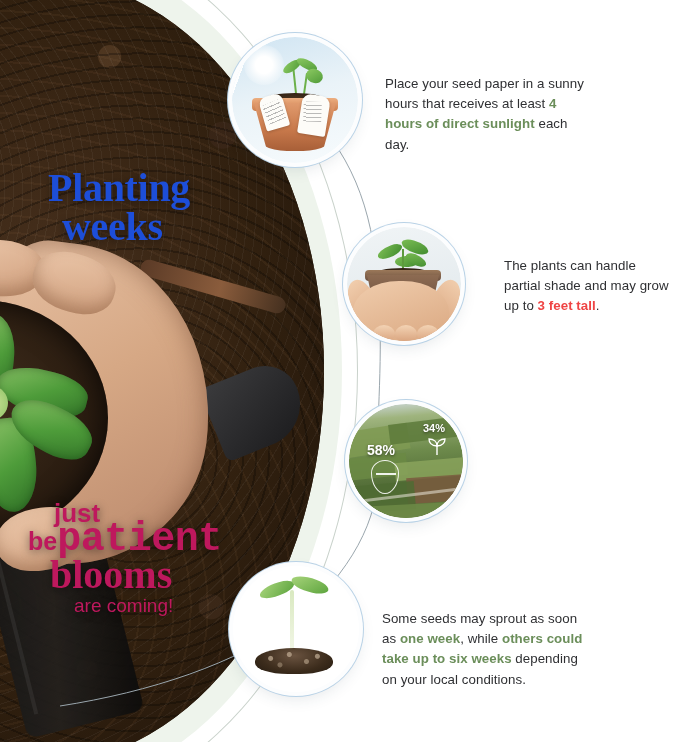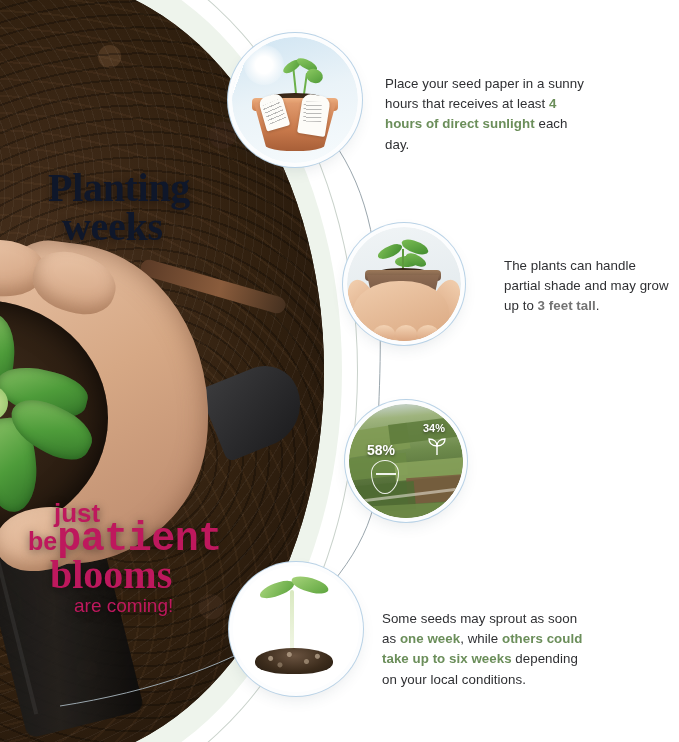--- a/index.html
+++ b/index.html
@@ -150,21 +150,21 @@
   .leaf-core{
     position:absolute;left:214px;top:408px;width:34px;height:34px;border-radius:50%;
     background:radial-gradient(circle,#cfe39a,#8cc163);
   }
 
   
   .hero-title{
     position:absolute;
     left:48px; top:168px;
     font-family:"Liberation Serif", serif;
-    color:#0f172a;
+    color:#1d4ed8;
     font-size:40px;
     line-height:.98;
     font-weight:700;
     letter-spacing:-.3px;
     text-shadow:0 2px 8px rgba(0,0,0,.45);
   }
   .hero-title .l2{display:block;margin-left:14px;}
 
   .hero-caption{
     position:absolute;
@@ -458,21 +458,21 @@
       <div class="n2-rim"></div>
       <div class="n2-pot"></div>
       <div class="n2-fingerL"></div>
         <div class="n2-fingerR"></div>
       <div class="n2-palm"></div>
       <div class="n2-ftip n2-t1"></div>
         <div class="n2-ftip n2-t2"></div>
         <div class="n2-ftip n2-t3"></div>
     </div>
   </div>
-  <div class="step-text" style="left:504px;top:256px;width:170px;"><span>The plants can handle partial shade and may grow up to </span><b style="color: #737373;">3 feet tall</b><span>.</span></div>
+  <div class="step-text" style="left:504px;top:256px;width:170px;"><span>The plants can handle partial shade and may grow up to </span><b style="color: #ef4444;">3 feet tall</b><span>.</span></div>
 
   <div class="node" style="left:349px;top:404px;width:114px;height:114px;">
     <div class="node-inner">
       <div class="n3-bg"></div>
       <div class="field fa"></div>
         <div class="field fb"></div>
         <div class="field fc"></div>
       <div class="field fd"></div>
         <div class="field fe"></div>
         <div class="field ff"></div>

